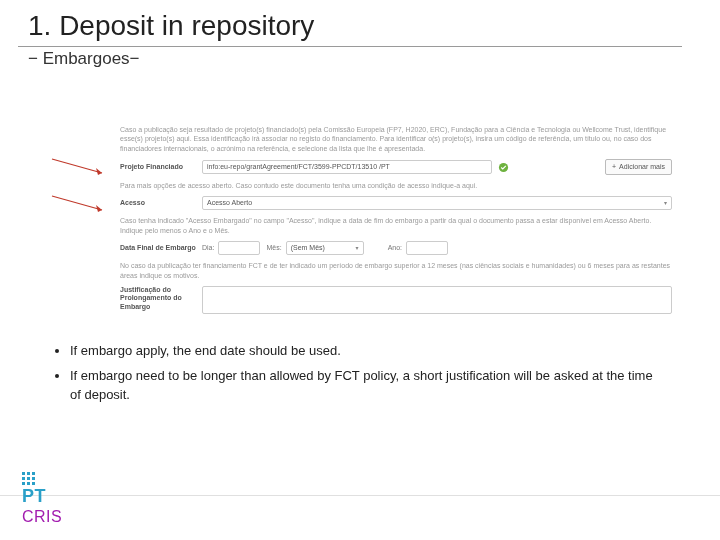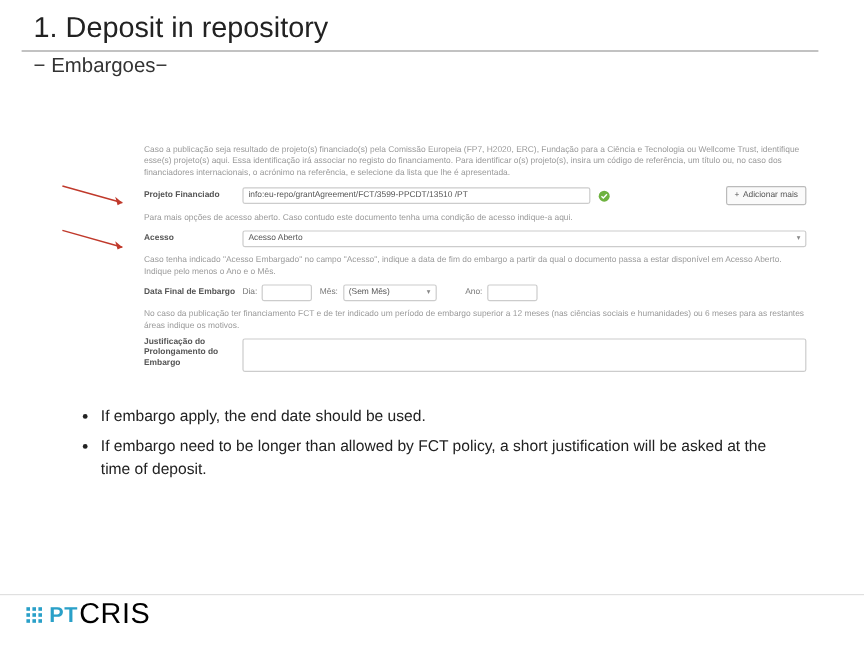--- a/index.html
+++ b/index.html
@@ -6,21 +6,21 @@
   body {
     width: 720px;
     height: 540px;
     background: #fff;
     font-family: Arial, Helvetica, sans-serif;
     position: relative;
     overflow: hidden;
   }
   .title-row {
     padding: 10px 12px 2px 28px;
-    font-size: 24px;
+    font-size: 28px;
     font-weight: 300;
     color: #222;
     font-family: "Helvetica Neue", Arial, sans-serif;
   }
   .hr1 {
     border: none;
     border-top: 1px solid #9a9a9a;
     margin: 2px 38px 0 18px;
   }
   .subtitle {
@@ -107,41 +107,41 @@
   }
   .arrow svg { width: 100%; height: 100%; }
   .bullets {
     margin: 28px 60px 0 52px;
     font-size: 13px;
     color: #222;
     line-height: 1.45;
   }
   .bullets li {
     list-style: disc;
-    margin-left: 32px;
+    margin-left: 18px;
     margin-bottom: 6px;
   }
   .logo {
     position: absolute;
     bottom: 14px;
     left: 22px;
     display: flex;
-    align-items: center;
     gap: 1px;
+    flex-direction: column;
   }
   .logo .dots {
     display: grid;
     grid-template-columns: repeat(3, 3px);
     grid-auto-rows: 3px;
     gap: 2px;
     margin-right: 5px;
   }
   .logo .dots span { background: #2aa0c8; }
   .logo .pt { font-weight: bold; color: #2aa0c8; font-size: 18px; letter-spacing: 0.5px; }
-  .logo .cris { font-weight: 300; color: #000000; font-size: 24px; letter-spacing: 0.5px; }
+  .logo .cris { font-weight: 300; color: #a21caf; font-size: 16px; letter-spacing: 0.5px; }
   .sep-line {
     position: absolute;
     bottom: 44px;
     left: 0; right: 0;
     border-top: 1px solid #e0e0e0;
   }
 </style>
 </head>
 <body>
 

